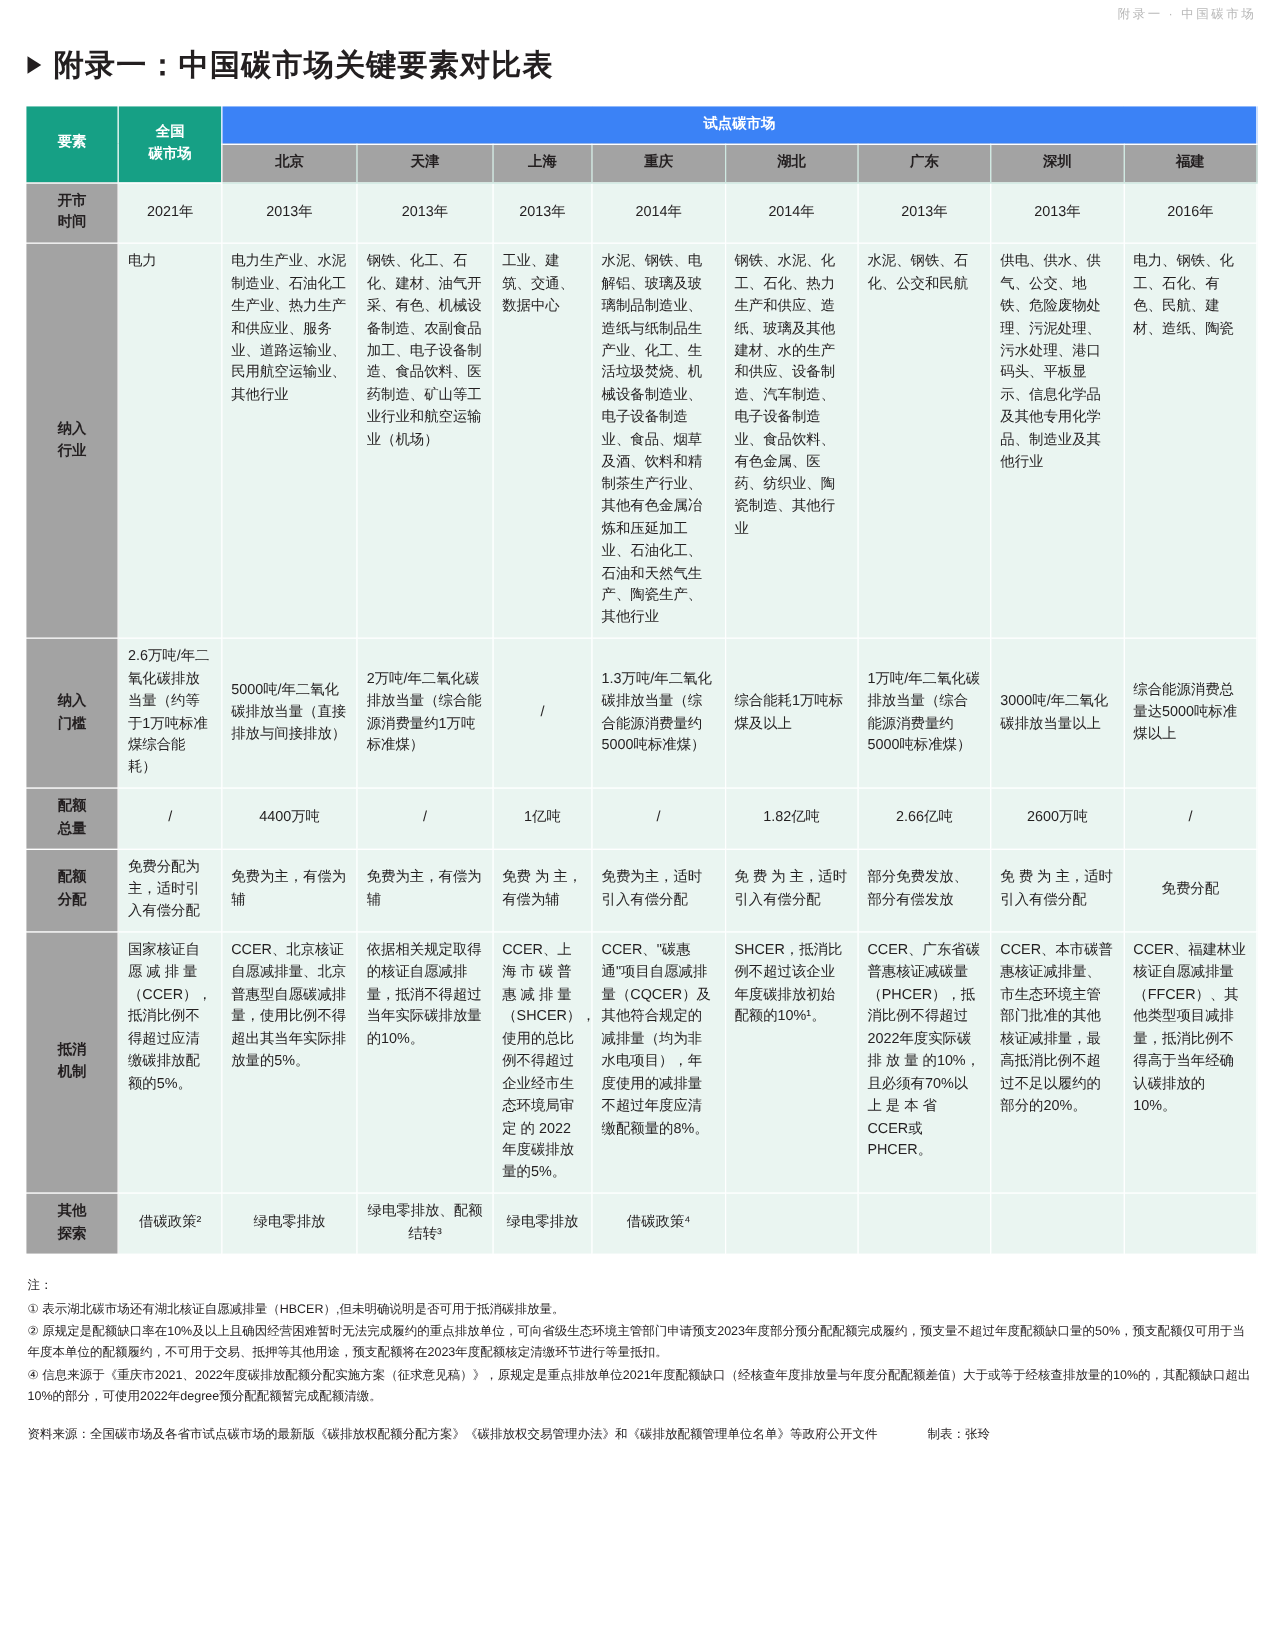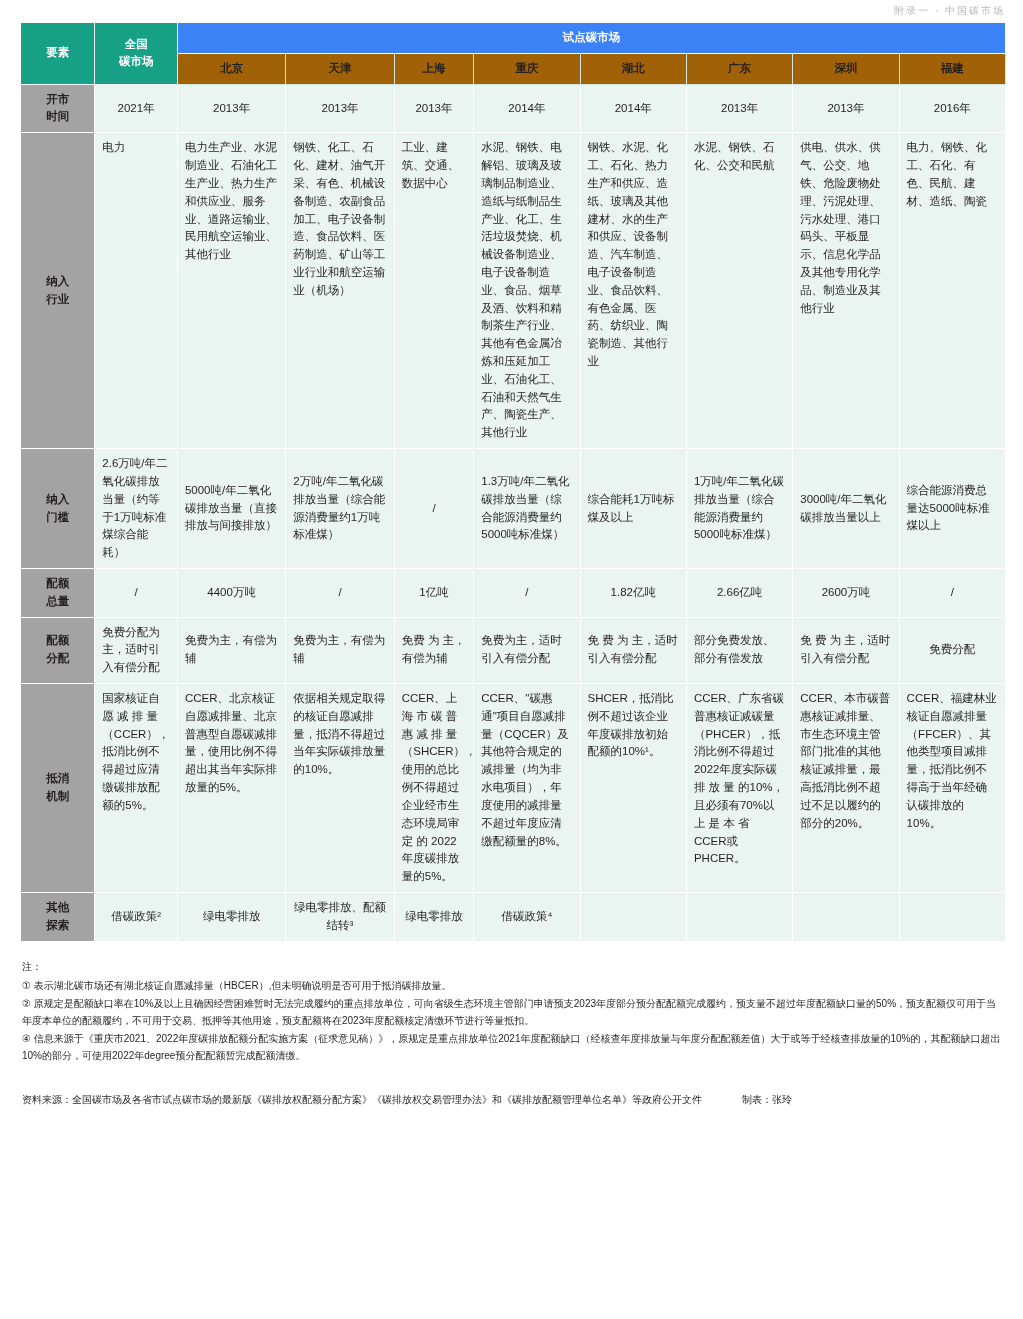--- a/index.html
+++ b/index.html
@@ -22,39 +22,43 @@
   table.maintable{border-collapse:collapse;width:986px;table-layout:fixed;margin-left:2px;}
   table.maintable td,table.maintable th{
     border:1px solid #ffffff;
     vertical-align:middle;
     font-size:11.5px;
     line-height:1.55;
     padding:6px 7px;
   }
   .hdr1{background:#16a085;color:#ffffff;text-align:center;font-weight:bold;font-size:13px;}
   .hdr-green{background:#3b82f6;color:#ffffff;text-align:center;font-weight:bold;font-size:13px;}
-  .hdr2{background:#a16207;color:#231f20;text-align:center;font-weight:bold;font-size:13px;border:1px solid #cfe9e2 !important;}
+  .hdr2{background:#a3a3a3;color:#231f20;text-align:center;font-weight:bold;font-size:13px;border:1px solid #cfe9e2 !important;}
   .rowlabel{background:#a3a3a3;text-align:center;font-weight:bold;font-size:13px;color:#231f20;}
   .cell{background:#eaf5f1;text-align:left;color:#231f20;}
   .cell.center{text-align:center;}
 
   .notes{margin:16px 0 0 4px;font-size:10px;line-height:1.75;color:#231f20;}
   .notes .nt-title{margin-bottom:2px;}
   .notes p{margin:0;}
-  .source-row{display:flex;gap:40px;margin-top:26px;font-size:10px;}
+  .source-row{display:flex;gap:40px;margin-top:12px;font-size:10px;}
 </style>
 </head>
 <body>
 
 <div class="page">
 
   <div class="topbar">
     <div class="topbar-right">附录一 · 中国碳市场</div>
   </div>
 
+  <div class="title-row">
+    <div class="tri"></div>
+    <div class="title-text">附录一：中国碳市场关键要素对比表</div>
+  </div>
 
   <table class="maintable">
     <colgroup>
       <col style="width:72px">
       <col style="width:80px">
       <col style="width:105px">
       <col style="width:105px">
       <col style="width:77px">
       <col style="width:103px">
       <col style="width:103px">

